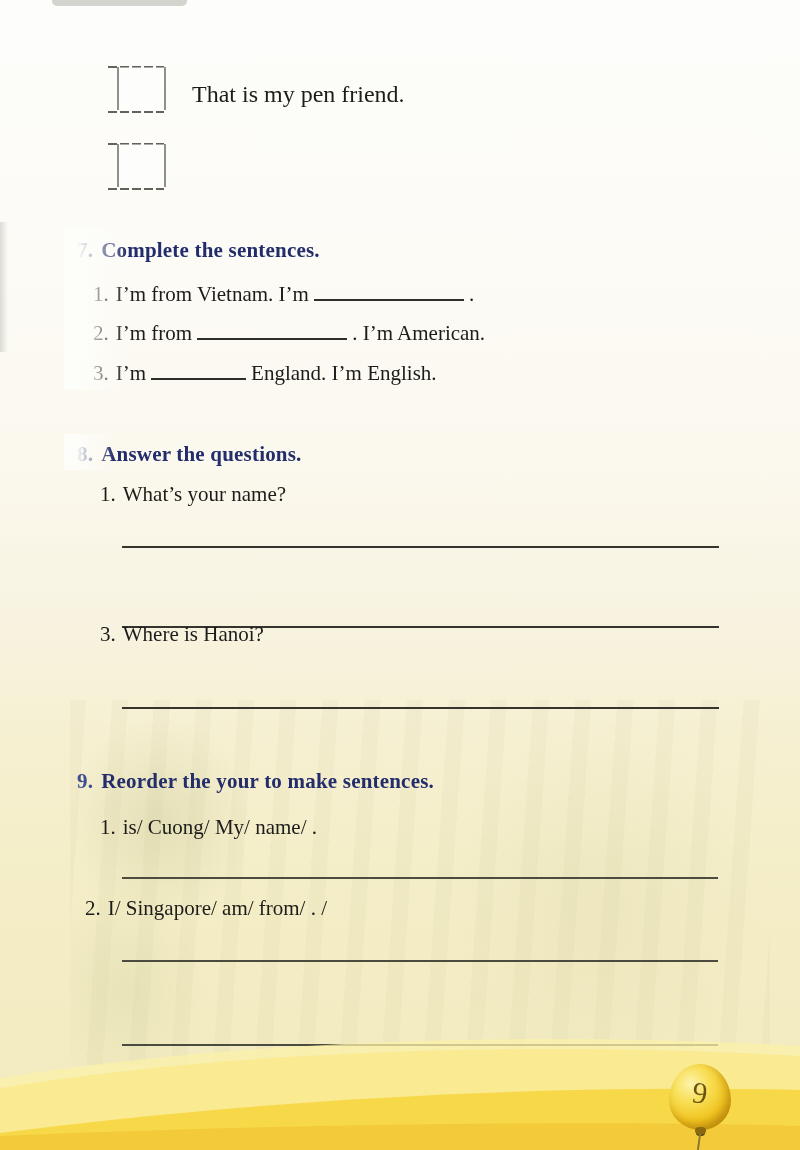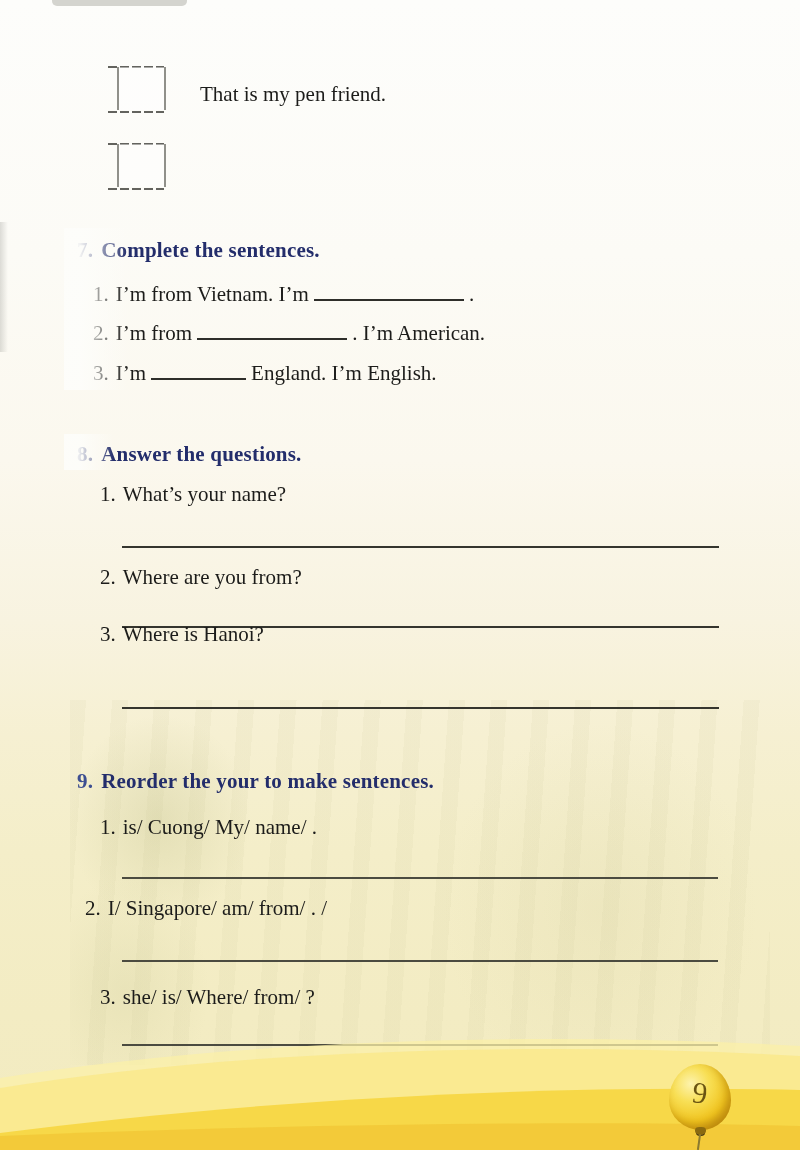--- a/index.html
+++ b/index.html
@@ -28,21 +28,21 @@
     background:linear-gradient(90deg,rgba(253,253,250,.95) 25%,rgba(253,253,250,0) 100%);}
   .streak2{position:absolute;left:64px;top:434px;width:50px;height:36px;z-index:3;
     background:linear-gradient(90deg,rgba(253,253,250,.92) 30%,rgba(253,253,250,0) 100%);}
   
   .checkline{position:absolute;left:108px;width:56px;height:47px;}
   .ck-top,.ck-bottom{position:absolute;left:0;width:100%;height:2px;
     background:repeating-linear-gradient(90deg,#63635e 0 9px,rgba(0,0,0,0) 9px 12px);}
   .ck-top{top:0}.ck-bottom{bottom:0}
   .ck-box{position:absolute;left:9px;top:1px;width:45px;height:43px;
     border-left:2px solid #90908a;border-right:2px solid #90908a;background:rgba(255,255,255,.45);}
-  .ck-text{position:absolute;left:200px;font-size:21px;line-height:25px;}
+  .ck-text{position:absolute;left:192px;font-size:24px;line-height:25px;}
   
   .heading{position:absolute;font-size:21px;font-weight:700;color:#232d6b;letter-spacing:.2px;}
   .h-num{margin-right:8px;color:#3d4f91;}
   
   .fill-item,.q-item{position:absolute;font-size:21px;line-height:25px;white-space:nowrap;}
   .it-num{margin-right:7px;}
   .blank{display:inline-block;height:17px;border-bottom:2px solid #2e2e2a;
     margin:0 5px;vertical-align:baseline;}
   .w150{width:150px}.w95{width:95px}
   .ans-line{position:absolute;left:122px;width:597px;height:0;border-top:2px solid #35352e;}
@@ -99,23 +99,20 @@
 
   <div class="heading" style="left:77px;top:442px">
     <span class="h-num" style="color:#232d6b">8.</span><span>Answer the questions.</span>
   </div>
 
   <div class="q-item" style="left:100px;top:482px">
     <span class="it-num">1.</span><span>What’s your name?</span>
   </div>
   <div class="ans-line" style="top:546px"></div>
 
-  <div class="q-item" style="left:100px;top:565px">
-    <span class="it-num">2.</span><span>Where are you from?</span>
-  </div>
   <div class="ans-line" style="top:626px"></div>
 
   <div class="q-item" style="left:100px;top:622px">
     <span class="it-num">3.</span><span>Where is Hanoi?</span>
   </div>
   <div class="ans-line" style="top:707px"></div>
 
   <div class="heading" style="left:77px;top:769px">
     <span class="h-num">9.</span><span>Reorder the your to make sentences.</span>
   </div>
@@ -123,23 +120,20 @@
   <div class="q-item" style="left:100px;top:815px">
     <span class="it-num">1.</span><span>is/ Cuong/ My/ name/ .</span>
   </div>
   <div class="ans-line lite" style="top:877px"></div>
 
   <div class="q-item" style="left:85px;top:896px">
     <span class="it-num">2.</span><span>I/ Singapore/ am/ from/ . /</span>
   </div>
   <div class="ans-line lite" style="top:960px"></div>
 
-  <div class="q-item" style="left:100px;top:985px">
-    <span class="it-num">3.</span><span>she/ is/ Where/ from/ ?</span>
-  </div>
   <div class="ans-line lite" style="top:1044px"></div>
 
   <svg class="waves" width="800" height="1150" viewBox="0 0 800 1150">
     <path d="M0,1078 C220,1042 520,1030 800,1046 L800,1150 L0,1150 Z" fill="#fbf0a8" opacity="0.75"></path>
     <path d="M0,1088 C220,1052 520,1040 800,1056 L800,1150 L0,1150 Z" fill="#f9e98e" opacity="0.9"></path>
     <path d="M0,1133 C240,1102 520,1084 800,1090 L800,1150 L0,1150 Z" fill="#f7d848"></path>
     <path d="M0,1150 L0,1136 C280,1124 600,1120 800,1126 L800,1150 Z" fill="#f2c937" opacity="0.9"></path>
   </svg>
 
   <div class="streak1"></div>

